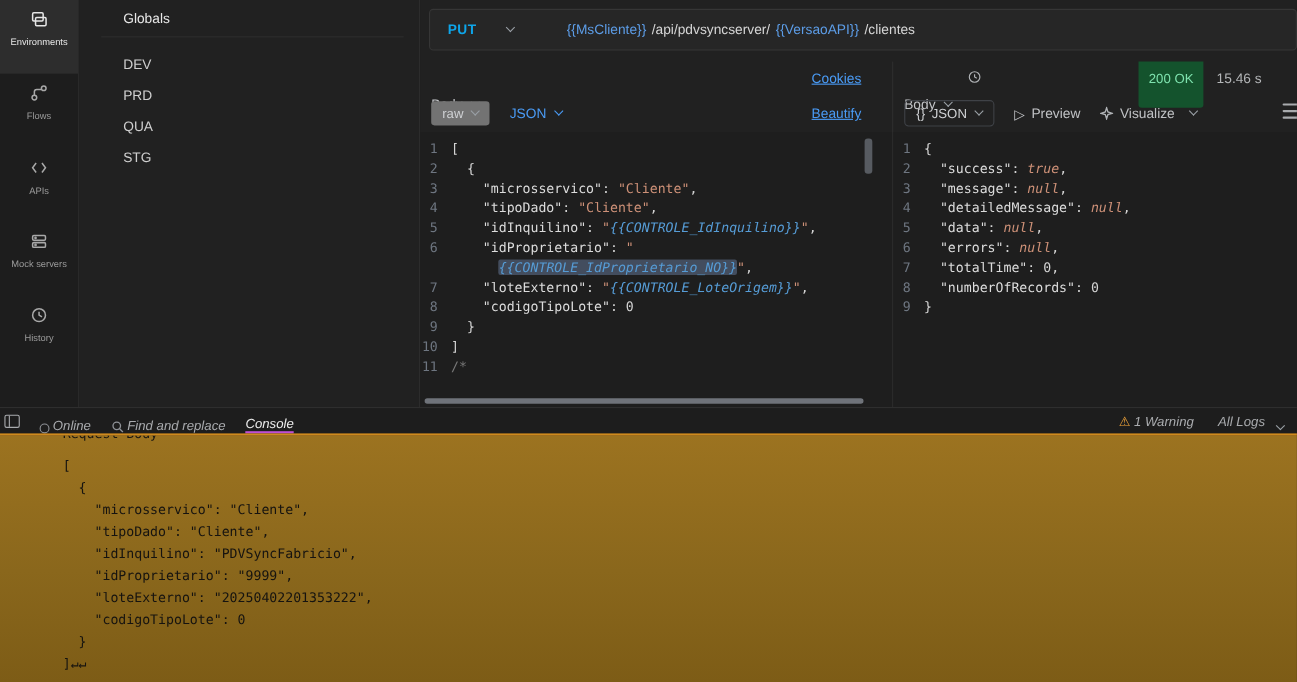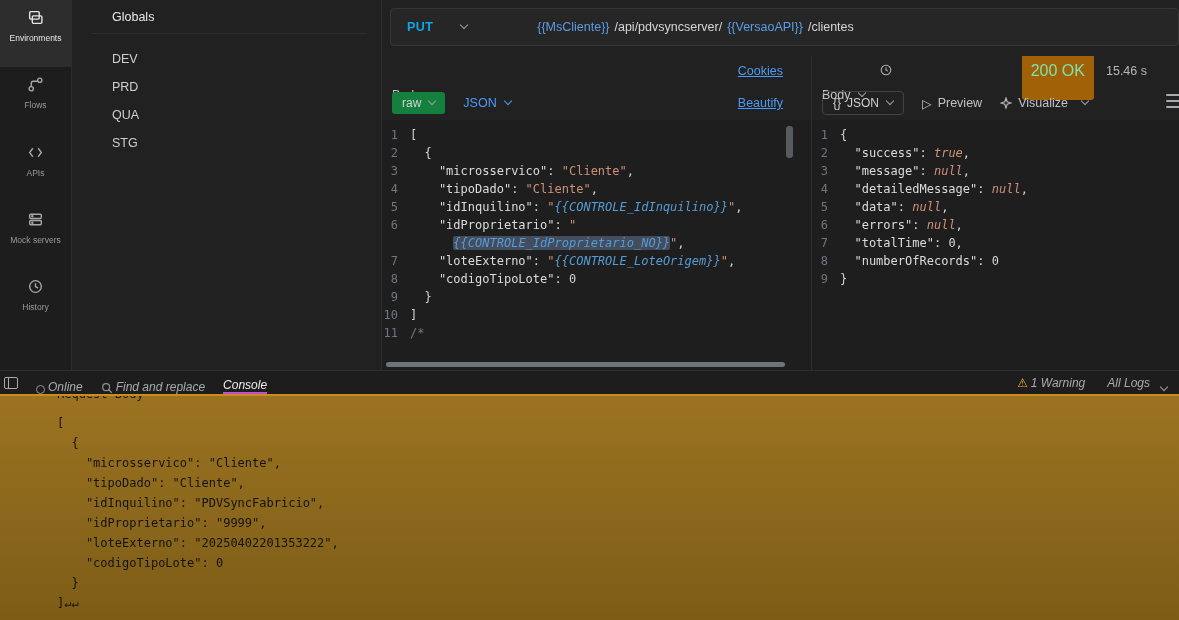--- a/index.html
+++ b/index.html
@@ -29,52 +29,52 @@
   .env-item { height:28px; display:flex; align-items:center; padding:0 44px 0 40px; color:#cfcfcf; cursor:pointer; }
   .env-item .spacer { flex:1; }
   .env-check { width:16px; height:16px; border-radius:50%; background:#a9aeb4; color:#1c1c1c;
     font-size:11px; line-height:16px; text-align:center; font-weight:bold; }
   
   .main { position:absolute; left:382px; top:0; right:0; height:370px; background:#212121; }
   .req-bar { position:absolute; left:8px; top:8px; width:calc(100% - 8px); height:38px;
     background:#262626; border:1px solid #363636; border-radius:4px; display:flex; align-items:center; overflow:hidden; }
   .method { display:flex; align-items:center; padding:0 16px; color:#0ea5e9; font-weight:bold;
     font-size:12.5px; letter-spacing:.4px; cursor:pointer;gap:20px; }
-  .url-box { display:flex; align-items:flex-start; gap:5px; margin-left:54px; cursor:text; white-space:nowrap; }
+  .url-box { display:flex; align-items:flex-start; gap:5px; margin-left:32px; cursor:text; white-space:nowrap; }
   .url-var { color:#5c9ce6; }
   .url-plain { color:#d6d6d6; }
   .chev { display:inline-block; width:6px; height:6px; border-right:1.4px solid #9aa0a6;
     border-bottom:1.4px solid #9aa0a6; transform:rotate(45deg); margin-left:8px; margin-top:-4px; }
   .chev.blue { border-color:#4a9bf5; }
   .panes { position:absolute; left:0; right:0; top:56px; bottom:0; display:flex; }
   .pane-left { width:430px; display:flex; flex-direction:column; border-right:1px solid #2e2e2e; }
   .pane-right { flex:1; display:flex; flex-direction:column; position:relative; overflow:hidden; }
   .meta-row { height:30px; display:flex; align-items:center; padding:0 28px 0 10px; }
   .meta-row .grow { flex:1; }
   .dd { display:flex; align-items:center; color:#c3c5c8; cursor:pointer;margin-top:48px; }
   .link { color:#4a9bf5; cursor:pointer;text-decoration:underline; }
   .tool-row { height:34px; display:flex; align-items:center; gap:18px; padding:0 28px 0 10px; position:relative; }
-  .raw-btn { background:#15803d; border-radius:3px; padding:4px 10px; display:flex; align-items:center;
+  .raw-btn { background:#737373; border-radius:3px; padding:4px 10px; display:flex; align-items:center;
     color:#cfd1d4; cursor:pointer; font-size:12px; }
   .lang-dd { display:flex; align-items:center; color:#4a9bf5; cursor:pointer; }
   .editor { flex:1; position:relative; background:#1e1e1e; padding-top:6px; overflow:hidden; }
   .code-row { display:flex; line-height:18px; font-family:"DejaVu Sans Mono",monospace; font-size:12px; }
   .ln { width:28px; text-align:right; padding-right:12px; color:#6e7681; flex:none; }
   .code-text { white-space:pre; }
   .tk-punct { color:#d4d4d4; }
   .tk-key { color:#dcdcdc; }
   .tk-str { color:#ce9178; }
   .tk-var { color:#569cd6; font-style:italic; }
   .tk-sel { background:rgba(108,130,165,.48); border-radius:2px; }
   .tk-num { color:#d4d4d4; }
   .tk-kw { color:#ce9178;font-style:italic; }
   .tk-comment { color:#7a7a7a; }
   .vscroll { position:absolute; right:18px; top:6px; width:7px; height:32px; background:#575b61; border-radius:3px; }
   .hscroll { position:absolute; left:4px; right:26px; bottom:3px; height:5px; background:#6f737a; border-radius:3px; }
-  .status-pill { background:#a16207; color:#7ee2ae; font-size:16px; padding:20px 9px; border-radius:3px; }
+  .status-pill { background:#14532d; color:#7ee2ae; font-size:12px; padding:20px 9px; border-radius:3px; }
   .resp-time { color:#b4b6b8; margin-left:12px; }
   .json-btn { border:1px solid #3f4247; border-radius:4px; padding:4px 10px; display:flex; align-items:center;
     gap:6px; color:#d0d2d5; cursor:pointer; font-size:12px; }
   .tool-ic { display:flex; align-items:center; gap:6px; color:#c0c2c5; cursor:pointer; }
   .clock-ic svg, .spark-ic svg { stroke:#b0b3b6; fill:none; stroke-width:1.2; }
   .menu-ic { position:absolute; right:-3px; top:8px; width:16px; height:14px; display:flex; flex-direction:column;
     justify-content:space-between; cursor:pointer; }
   .menu-ic i { display:block; height:2px; background:#a9abae; border-radius:1px; }
   
   .statusbar { position:absolute; left:0; top:370px; width:100%; height:24px; background:#1d1d1d;

